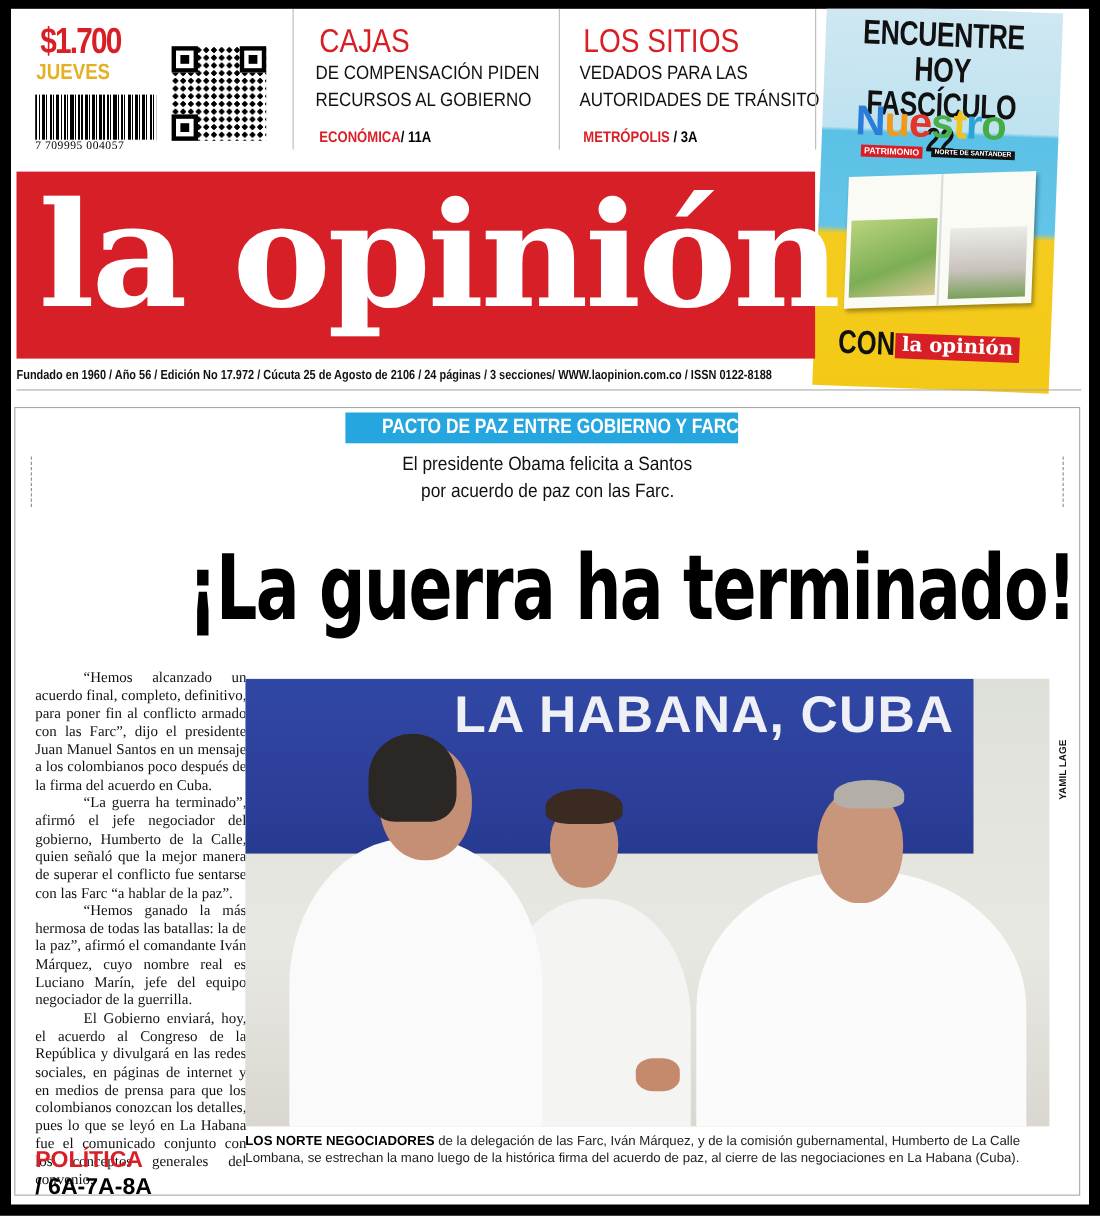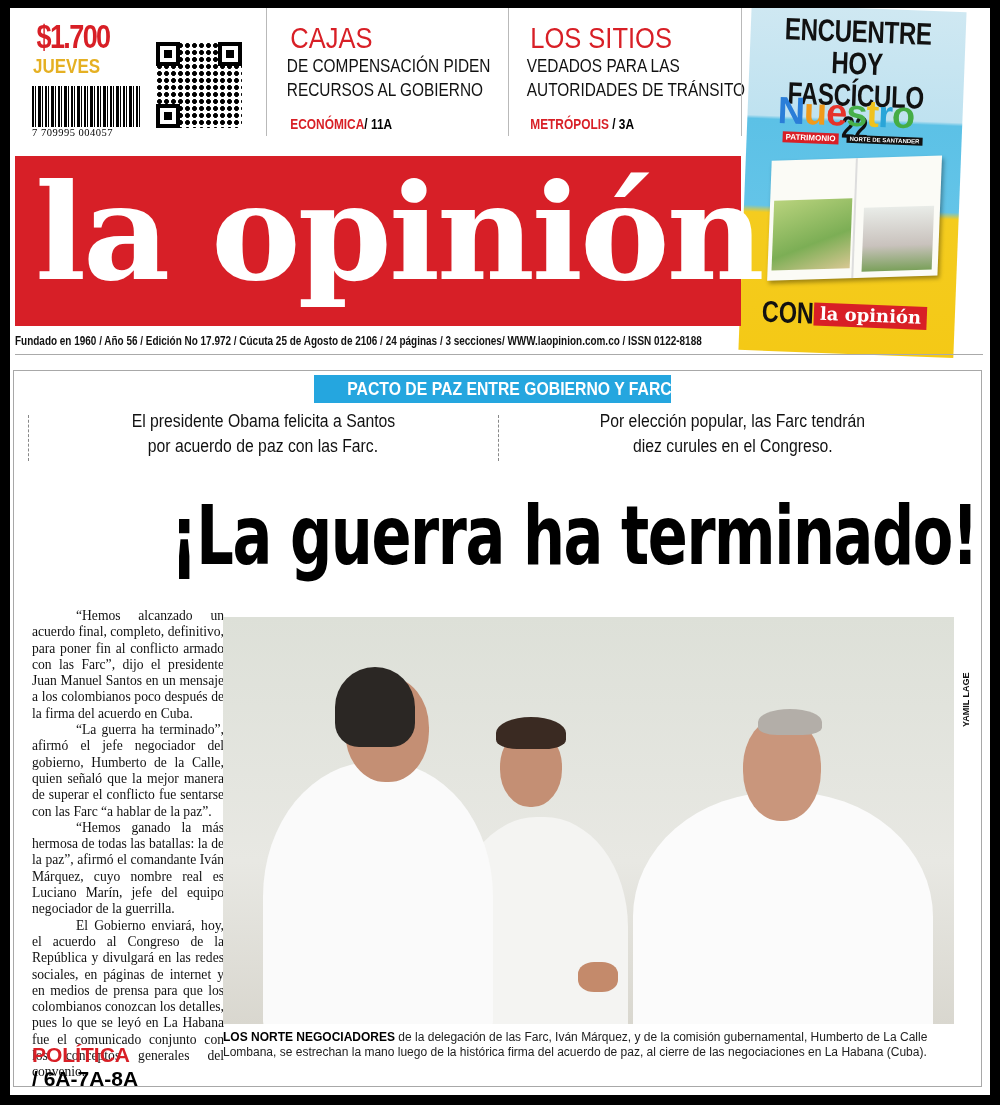--- a/index.html
+++ b/index.html
@@ -134,37 +134,36 @@
   <div class="box">
     <div class="kicker"><span>PACTO DE PAZ ENTRE GOBIERNO Y FARC</span></div>
 
     <div class="briefs">
       <div class="dsep"></div>
       <div class="brief">
         <span>El presidente Obama felicita a Santos</span><br>
         <span>por acuerdo de paz con las Farc.</span>
       </div>
       <div class="dsep"></div>
-      <div class="brief">
-        <span>Por elección popular, las Farc tendrán</span><br>
-        <span>diez curules en el Congreso.</span>
-      </div>
     </div>
 
     <div class="headline"><span>¡La guerra ha terminado!</span></div>
 
     <div class="body">
       <p>“Hemos alcanzado un acuerdo final, completo, definitivo, para poner fin al conflicto armado con las Farc”, dijo el presidente Juan Manuel Santos en un mensaje a los colombianos poco después de la firma del acuerdo en Cuba.</p>
       <p>“La guerra ha terminado”, afirmó el jefe negociador del gobierno, Humberto de la Calle, quien señaló que la mejor manera de superar el conflicto fue sentarse con las Farc “a hablar de la paz”.</p>
       <p>“Hemos ganado la más hermosa de todas las batallas: la de la paz”, afirmó el comandante Iván Márquez, cuyo nombre real es Luciano Marín, jefe del equipo negociador de la guerrilla.</p>
       <p>El Gobierno enviará, hoy, el acuerdo al Congreso de la República y divulgará en las redes sociales, en páginas de internet y en medios de prensa para que los colombianos conozcan los detalles, pues lo que se leyó en La Habana fue el comunicado conjunto con los conceptos generales del convenio.</p>
     </div>
     <div class="section"><span class="r">POLÍTICA</span><span> / 6A-7A-8A</span></div>
 
     <div class="photo">
+      <div class="banner">
+        <div class="bt">LA HABANA, CUBA</div>
+      </div>
 
       <div class="person" style="left:230px;top:200px;width:175px;height:230px;background:#f4f4f2"></div>
       <div class="head" style="left:277px;top:112px;width:62px;height:78px"></div>
       <div class="hair" style="left:273px;top:100px;width:70px;height:32px;background:#3a2a22"></div>
 
       <div class="person" style="left:40px;top:145px;width:230px;height:280px;background:#fafafa"></div>
       <div class="head" style="left:122px;top:60px;width:84px;height:105px"></div>
       <div class="hair" style="left:112px;top:50px;width:80px;height:80px;background:#2b2724"></div>
 
       <div class="person" style="left:410px;top:175px;width:300px;height:260px;background:#fbfbfb"></div>

